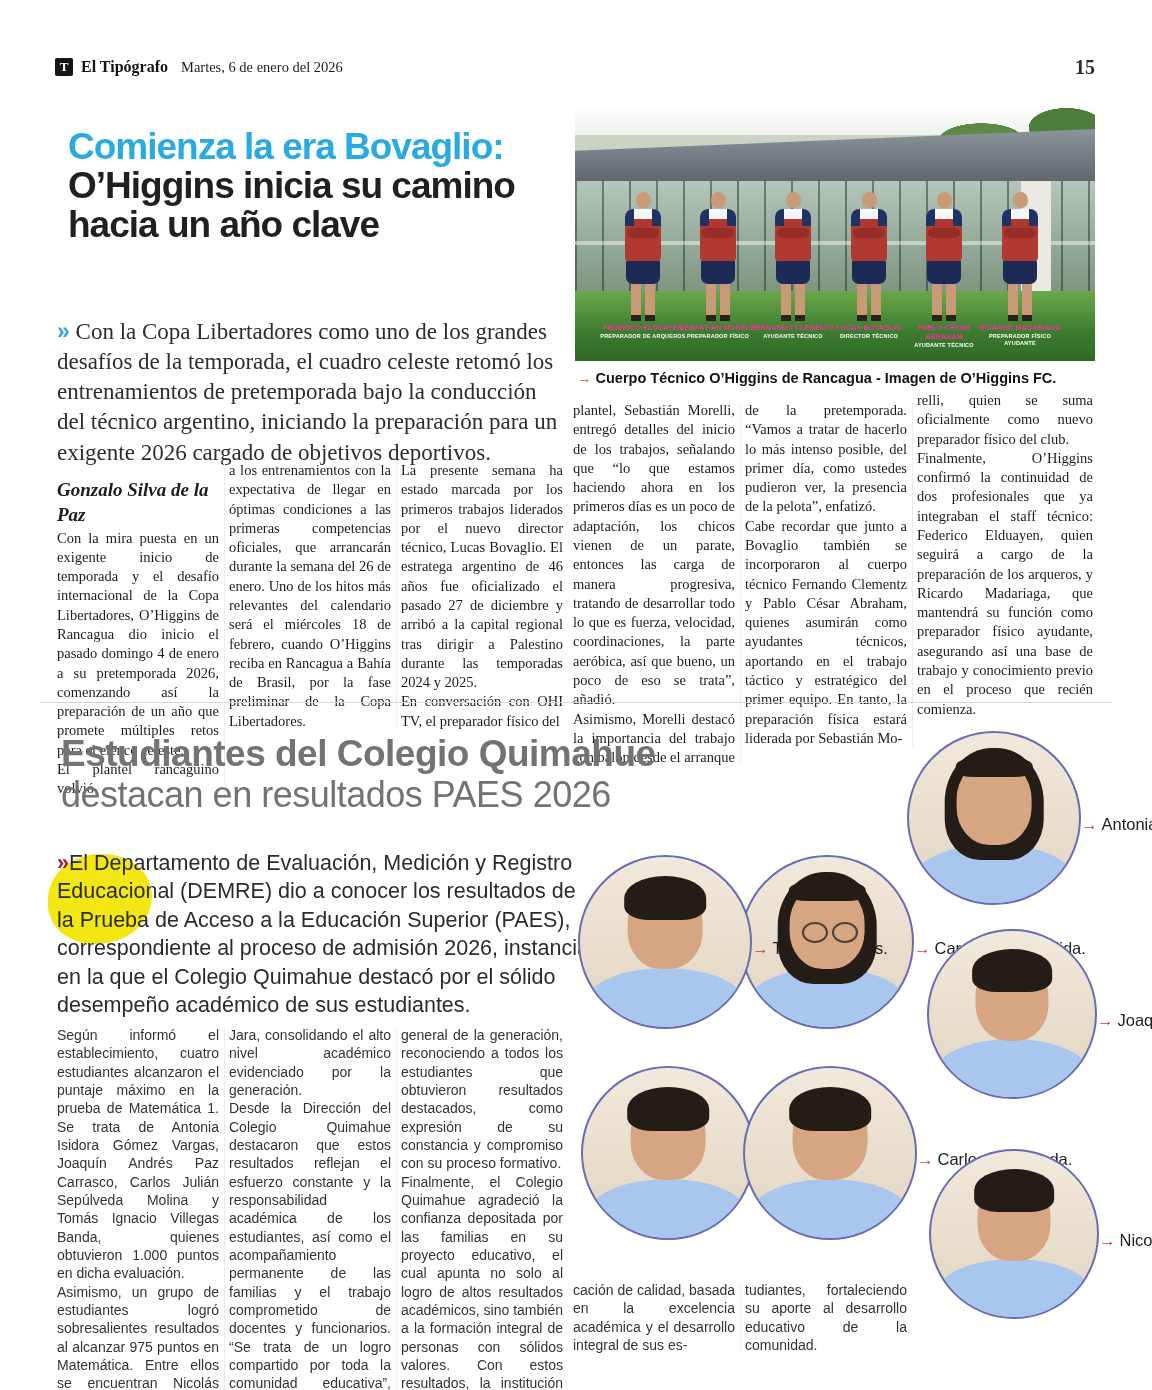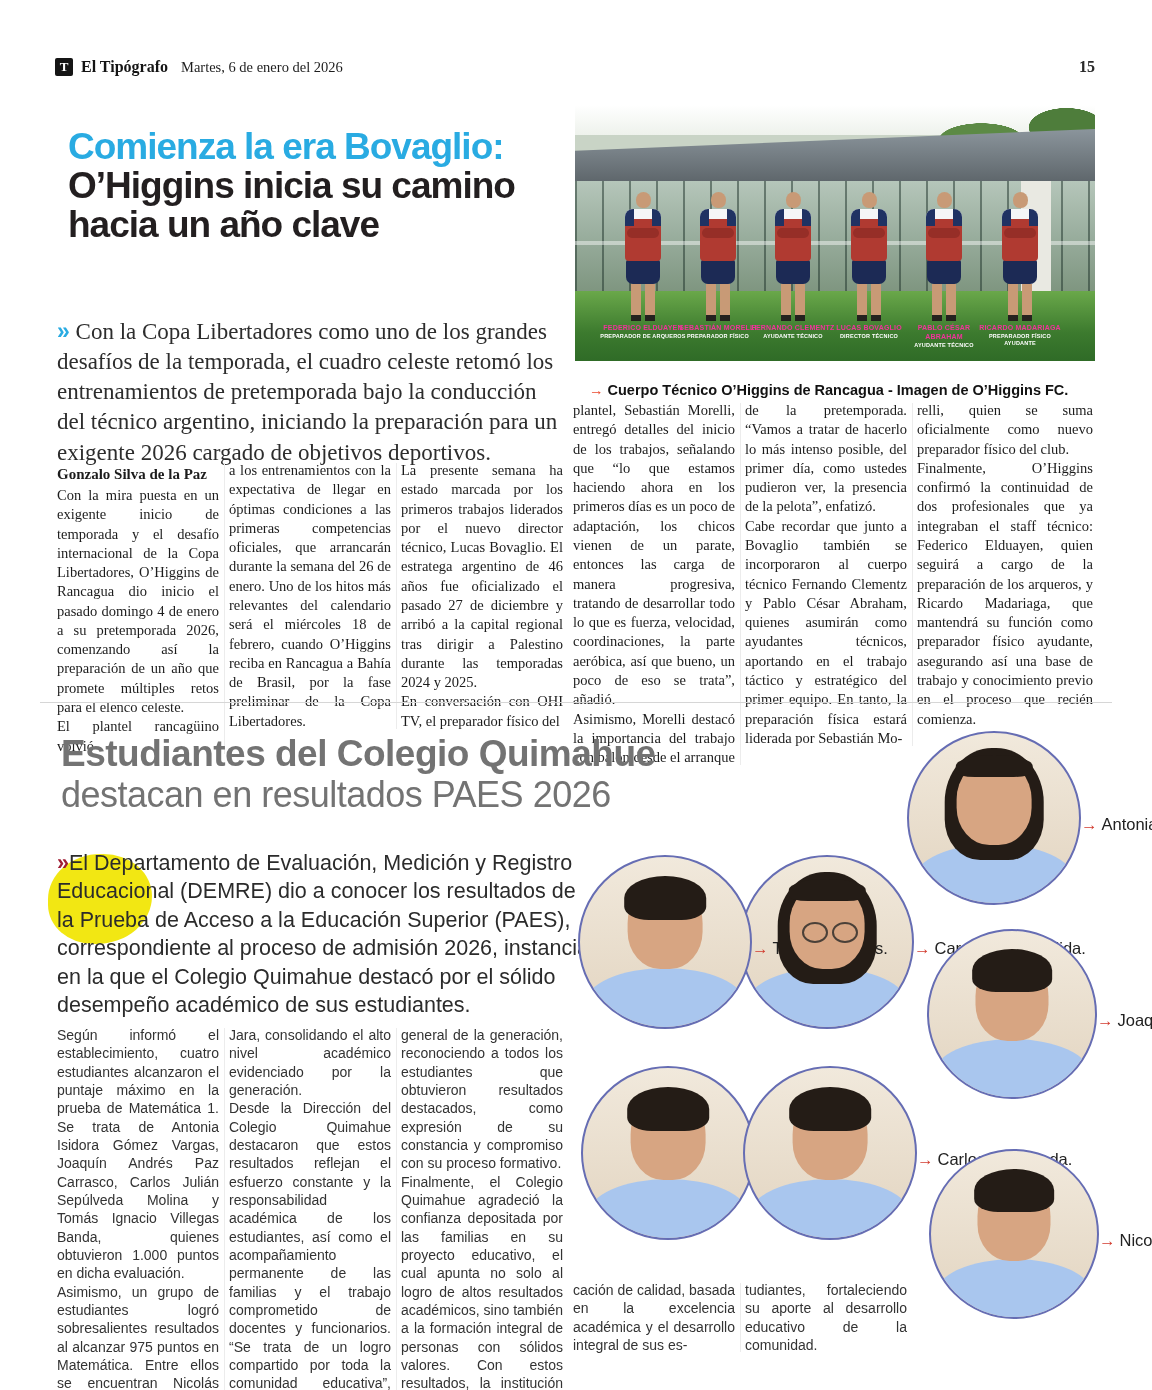--- a/index.html
+++ b/index.html
@@ -3,21 +3,21 @@
 <meta charset="utf-8">
 <style>
   html,body{margin:0;padding:0;background:#fff;}
   .page{position:relative;width:1152px;height:1390px;background:#ffffff;overflow:hidden;}
 
   
   .hdr{position:absolute;top:56px;left:55px;right:57px;height:22px;display:flex;align-items:center;font-family:"Liberation Serif",serif;}
   .logo{width:18px;height:18px;background:#151515;color:#fff;display:flex;align-items:center;justify-content:center;font-weight:700;font-size:13px;border-radius:2px;margin-right:8px;font-family:"Liberation Serif",serif;}
   .brand{font-weight:700;font-size:16px;color:#141414;}
   .issue-date{font-size:14.5px;color:#1d1d1d;margin-left:13px;}
-  .pagenum{margin-left:auto;font-size:16px;font-weight:700;color:#2a2a2a;}
+  .pagenum{margin-left:auto;font-size:20px;font-weight:700;color:#2a2a2a;}
 
   
   .h1{position:absolute;left:57px;top:116px;width:515px;font-family:"Liberation Sans",sans-serif;font-weight:800;font-size:37px;line-height:1.06;letter-spacing:-1px;color:#231f20;margin:11px;}
   .h1 .accent{color:#29abe2;}
   .lead1{position:absolute;left:57px;top:316px;width:508px;font-family:"Liberation Serif",serif;font-size:23px;line-height:1.31;color:#2d2d2d;margin:0;}
   .marker1{color:#29abe2;font-family:"Liberation Sans",sans-serif;font-weight:700;}
 
   
   .team-photo{position:absolute;left:575px;top:105px;width:520px;height:256px;overflow:hidden;background:#c9d4c6;}
   .tp-sky{position:absolute;top:0;left:0;right:0;height:30px;background:linear-gradient(#ffffff,#eef2ec);}
@@ -42,29 +42,29 @@
   .c-torso::after{right:0;border-radius:0 8px 0 0;}
   .c-arms{position:absolute;top:19px;left:2px;right:2px;height:10px;background:#962e27;border-radius:5px;}
   .c-shorts{width:34px;height:24px;background:#1c2a55;border-radius:2px 2px 7px 7px;margin-top:-1px;}
   .c-legs{width:30px;height:37px;position:relative;}
   .c-legs::before,.c-legs::after{content:"";position:absolute;top:0;width:10px;height:31px;background:#c89a76;border-bottom:6px solid #25221f;}
   .c-legs::before{left:3px}.c-legs::after{right:3px}
   .c-lbl{position:absolute;top:calc(100% + 3px);left:50%;transform:translateX(-50%);width:92px;text-align:center;}
   .c-nm{font:700 7px/1.25 "Liberation Sans",sans-serif;color:#f0339b;letter-spacing:.2px;}
   .c-rl{font:700 5.5px/1.3 "Liberation Sans",sans-serif;color:#ffffff;letter-spacing:.2px;}
 
-  .caption1{position:absolute;left:577px;top:370px;width:516px;margin:12px;font-family:"Liberation Sans",sans-serif;font-weight:700;font-size:14.5px;color:#121212;}
+  .caption1{position:absolute;left:577px;top:370px;width:516px;margin:0;font-family:"Liberation Sans",sans-serif;font-weight:700;font-size:14.5px;color:#121212;}
   .arr-orange{color:#ea4a2e;font-weight:700;}
 
   .col{position:absolute;width:162px;font-family:"Liberation Serif",serif;font-size:14.5px;line-height:1.33;text-align:justify;color:#1c1c1c;white-space:pre-line;}
   .col::after{content:"";position:absolute;right:-6px;top:2px;bottom:2px;width:1px;background:#ececec;}
   .c3::after,.c6::after{display:none;}
   .c1{left:57px;top:461px}.c2{left:229px;top:461px}.c3{left:401px;top:461px}
-  .c4{left:573px;top:401px}.c5{left:745px;top:401px}.c6{left:917px;top:401px;width:176px}
-  .byline{font-weight:700;font-size:15px;margin:4px 0 1px;text-align:left;}
+  .c4{left:573px;top:401px}.c5{left:745px;top:401px}.c6{left:917px;top:391px;width:176px}
+  .byline{font-weight:700;font-style:italic;font-size:19px;margin:16px 0 1px;text-align:left;}
 
   .rule{position:absolute;left:40px;right:40px;top:702px;height:1px;background:#d6d6d6;}
 
   
   .h2{position:absolute;left:61px;top:733px;width:770px;margin:0;font-family:"Liberation Sans",sans-serif;color:#737373;line-height:1.13;letter-spacing:-0.5px;}
   .h2 .hb{font-weight:800;font-size:37px;}
   .h2 .hr{font-weight:400;font-size:36px;}
   .hl-blob{position:absolute;left:48px;top:854px;width:104px;height:90px;background:#f2e713;border-radius:52% 48% 55% 45%;}
   .lead2{position:absolute;left:57px;top:849px;width:534px;margin:0;font-family:"Liberation Sans",sans-serif;font-size:21.5px;line-height:1.32;color:#2b2b2b;}
   .marker2{color:#a01d33;font-weight:700;}

